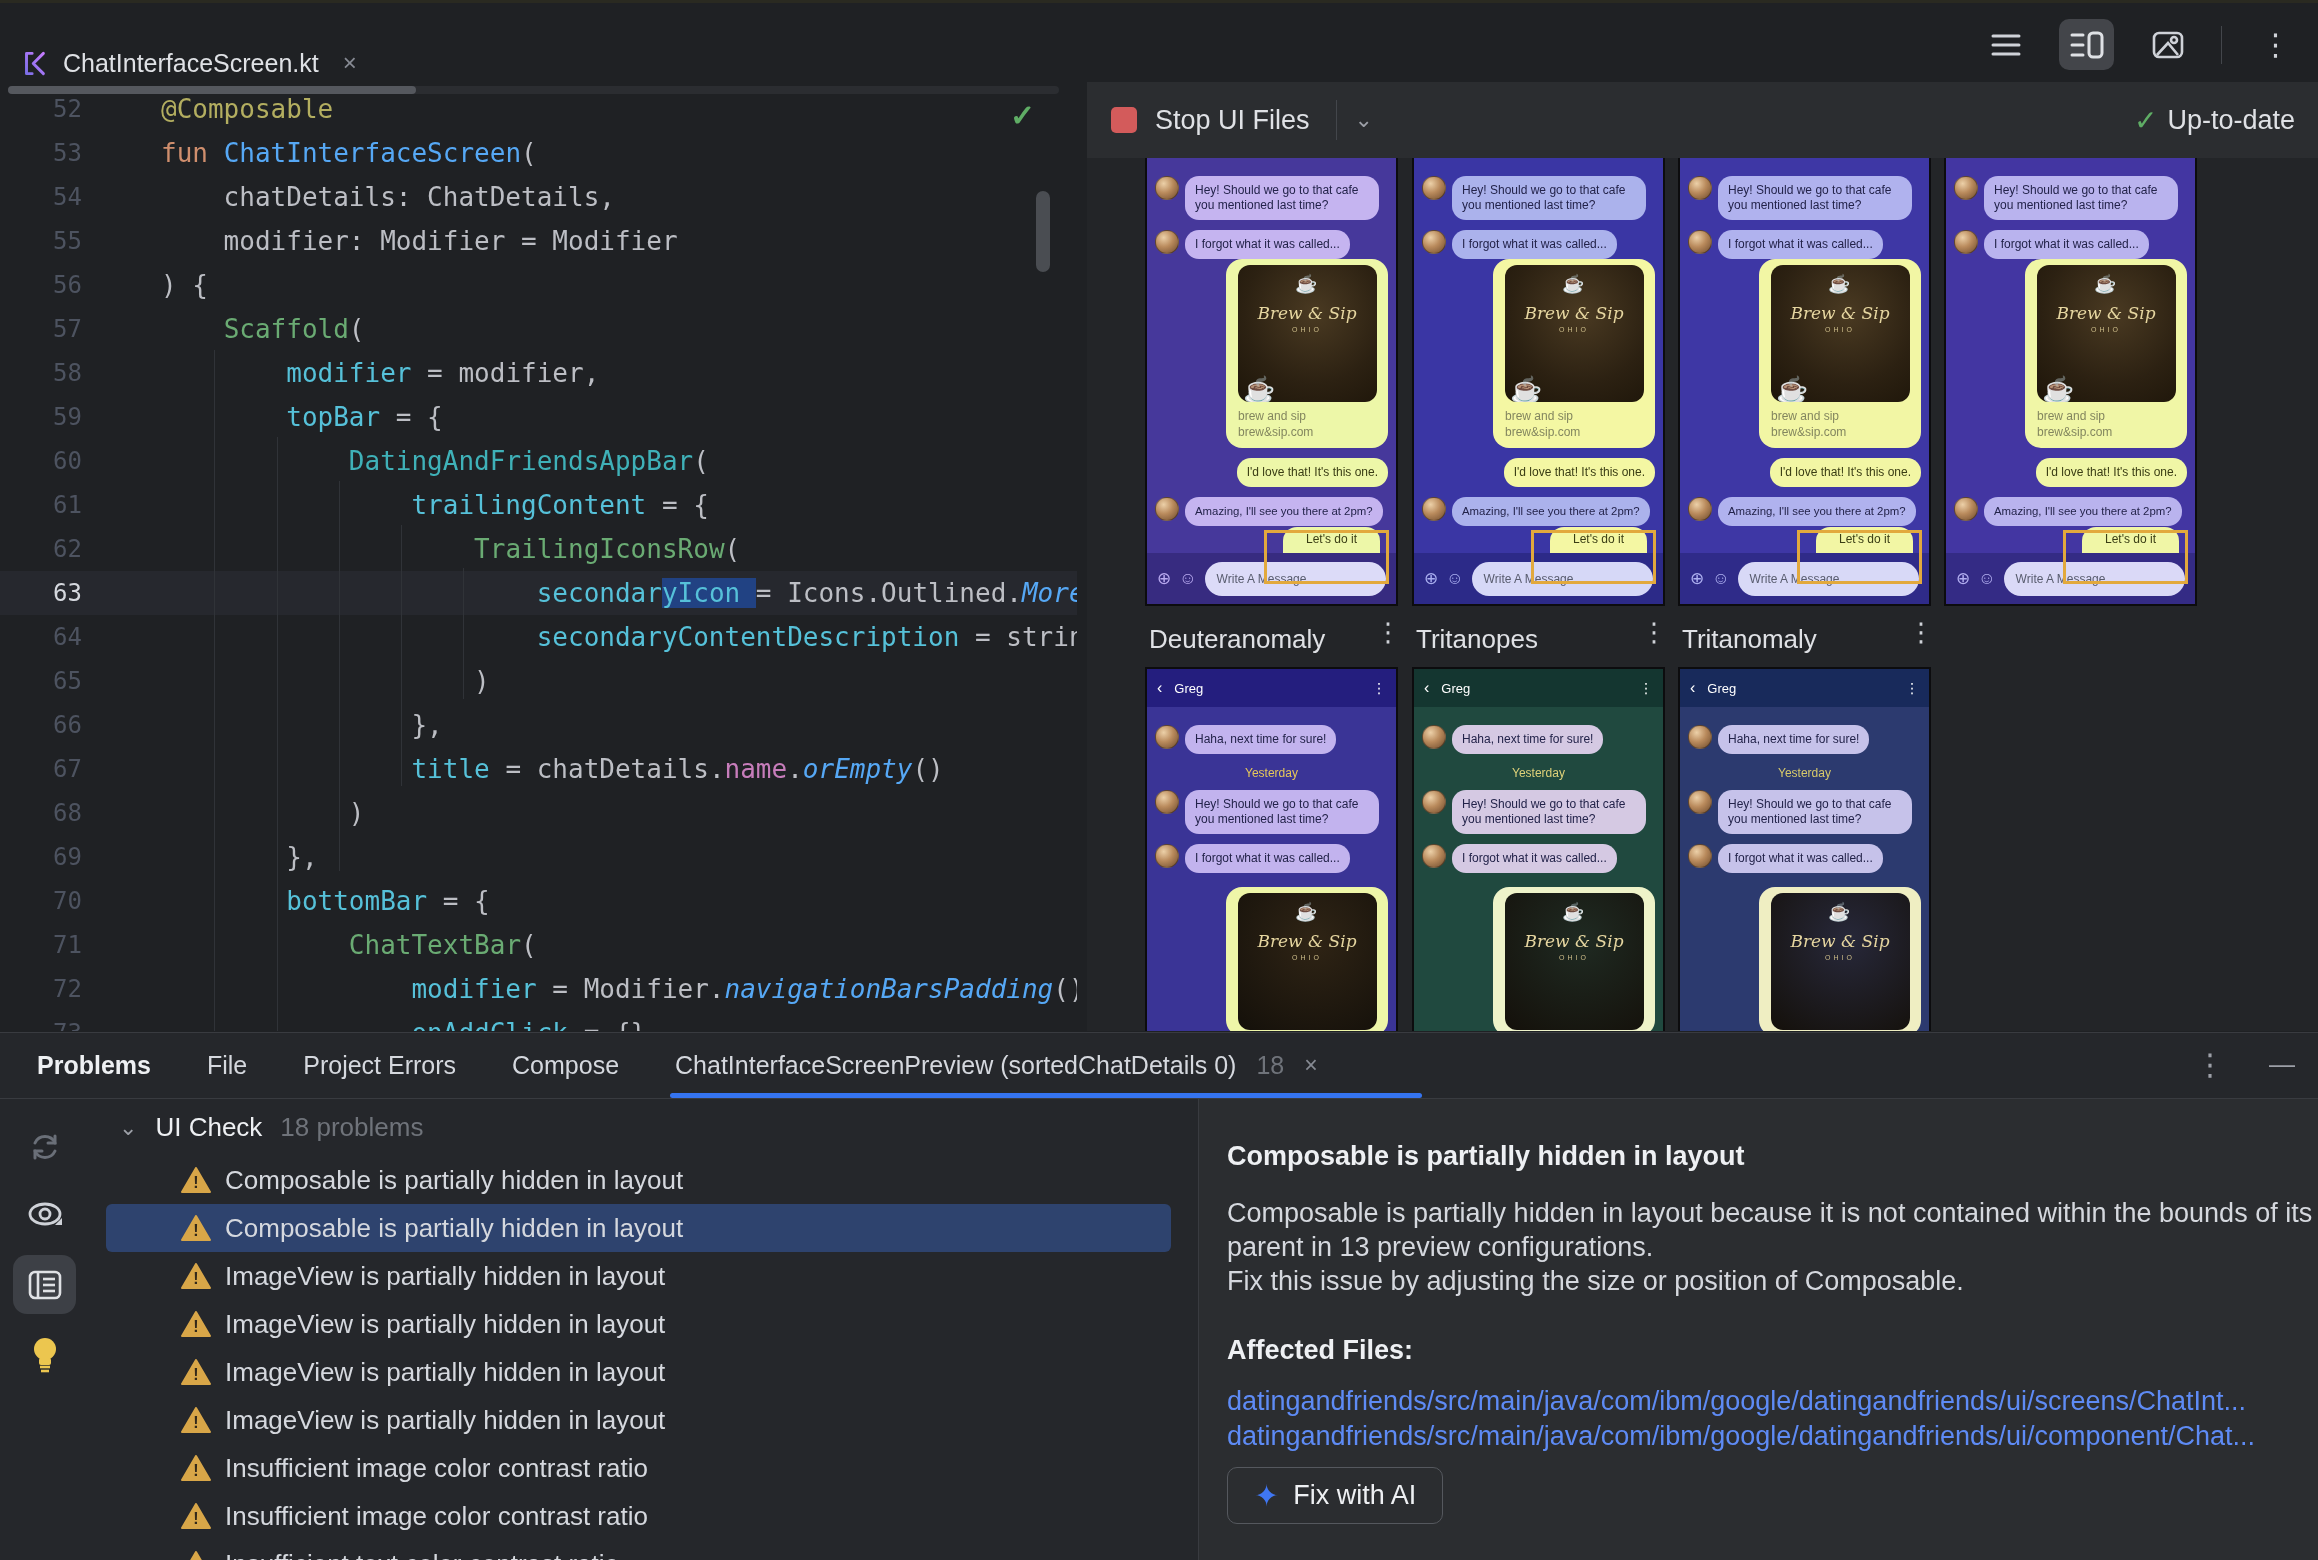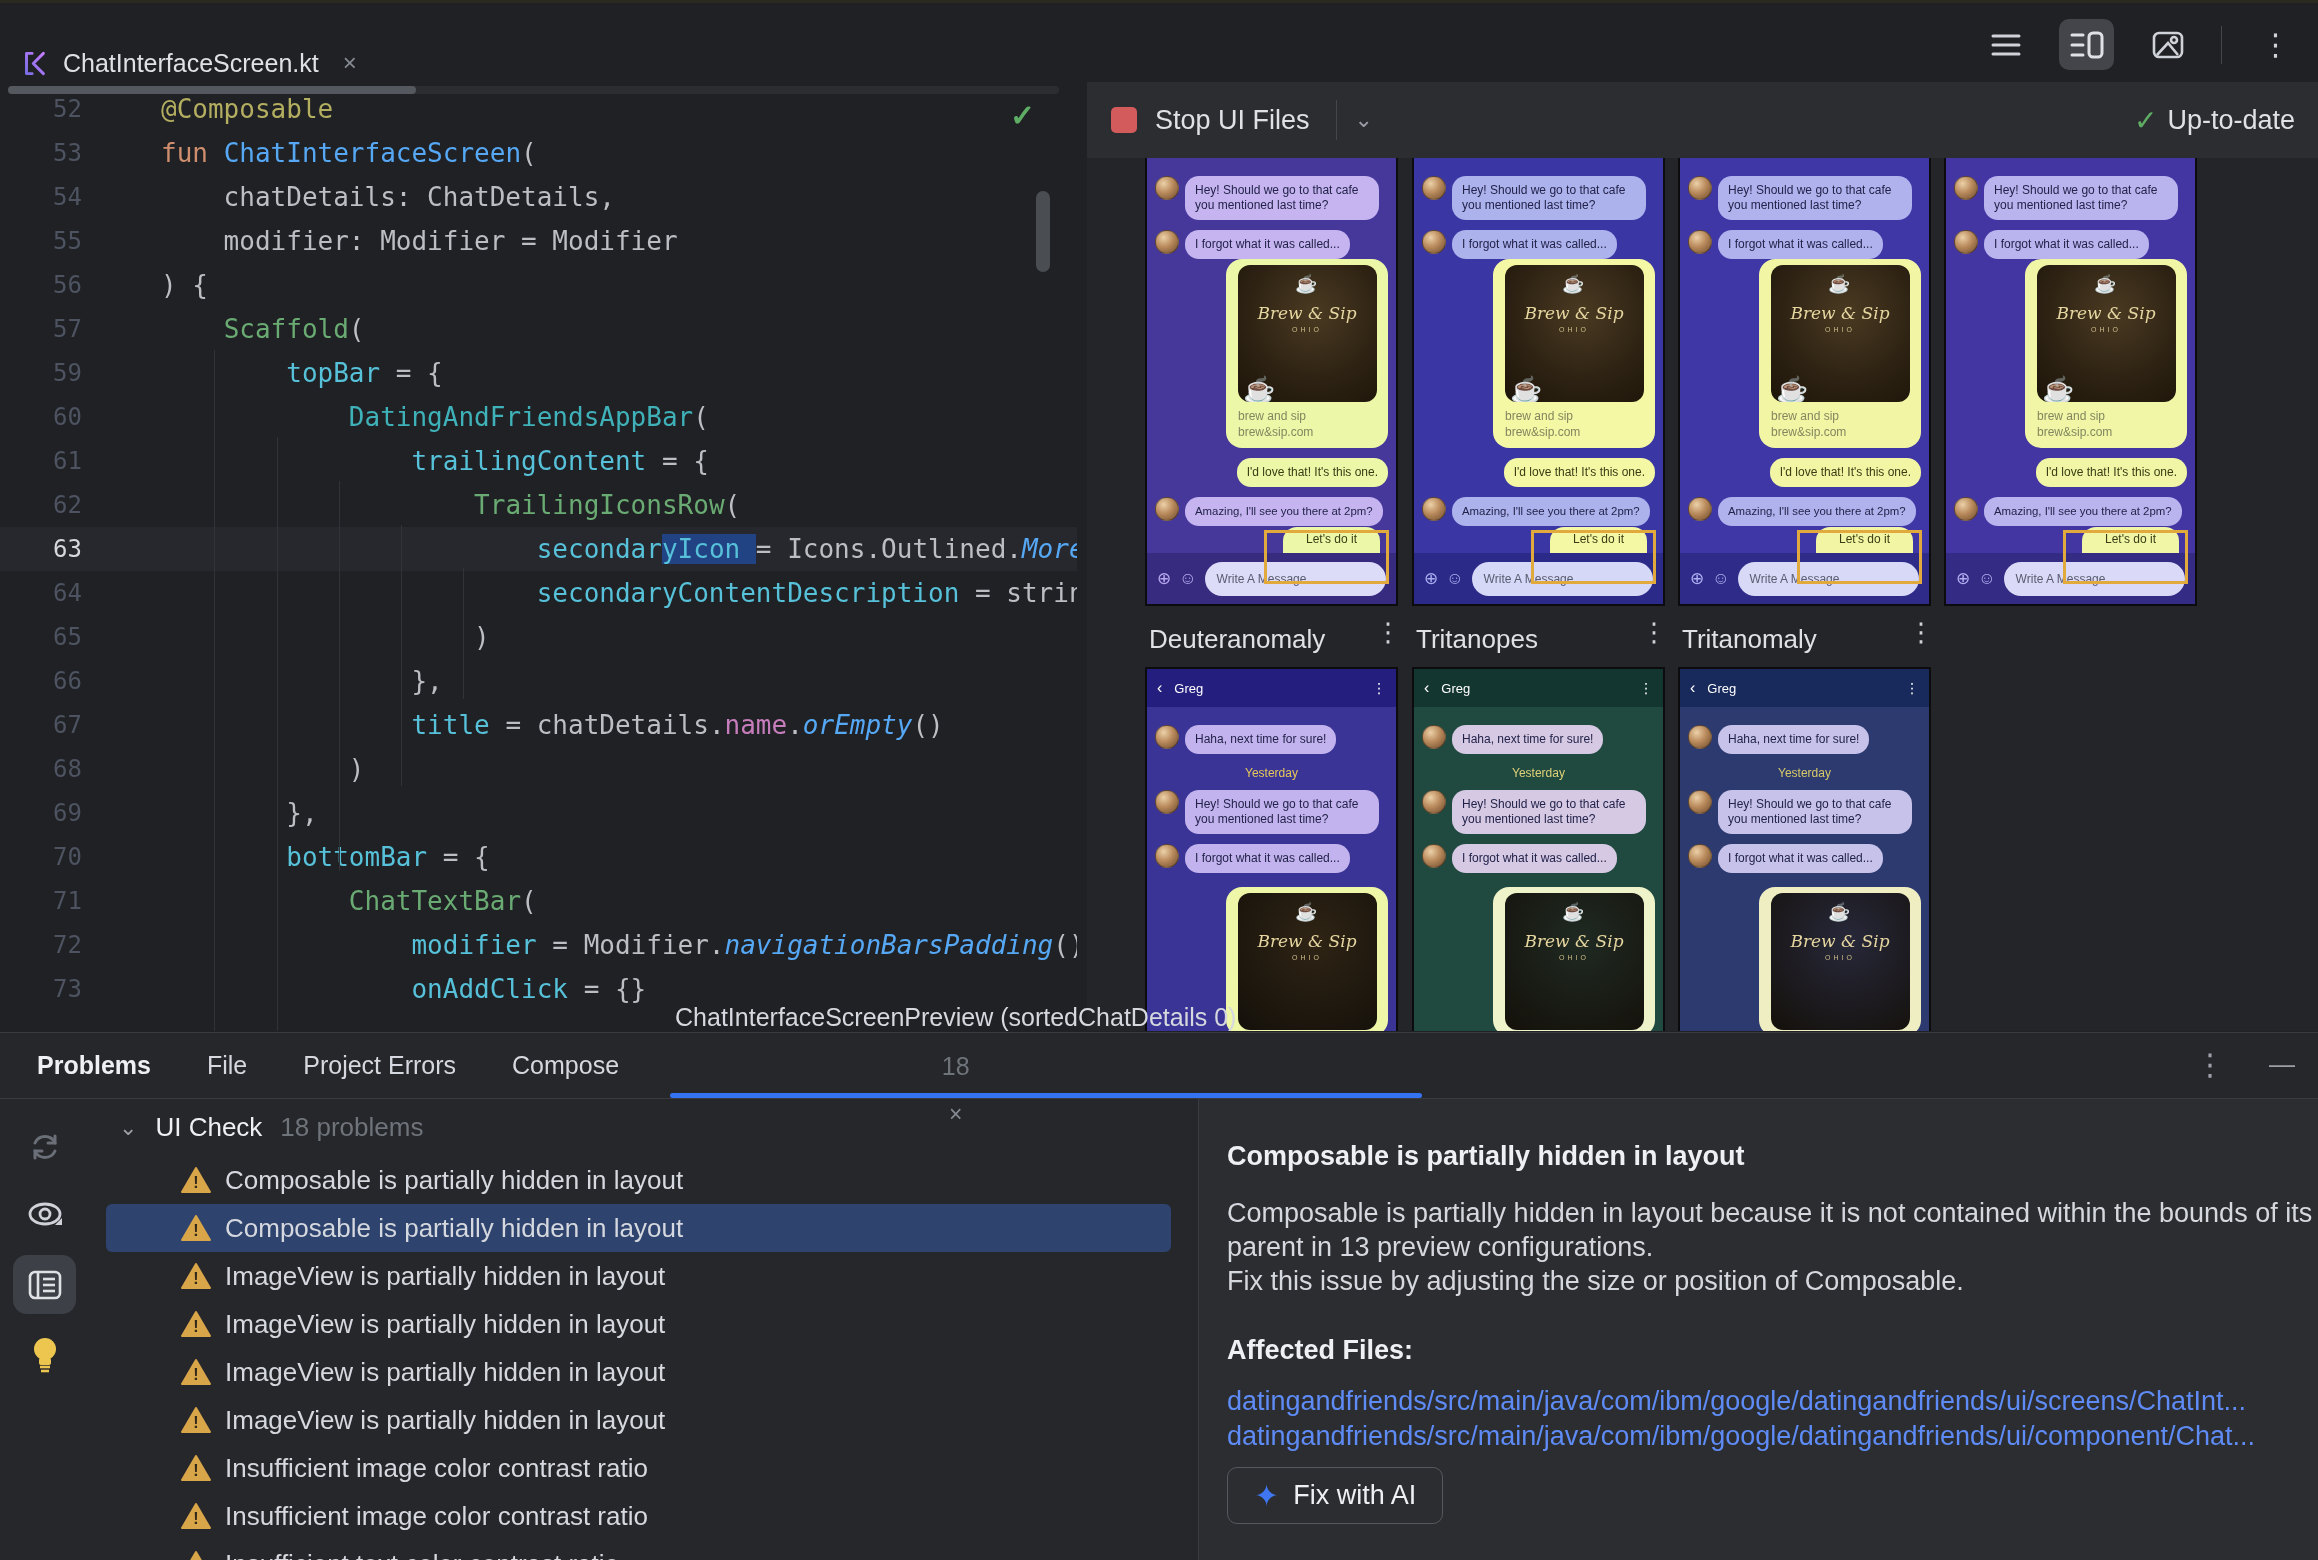--- a/index.html
+++ b/index.html
@@ -73,21 +73,21 @@
   .ptop .back{font-size:16px;}
   .ptop .pname{font-size:13px;flex:1;}
   .ptop .pkebab{font-size:14px;letter-spacing:0;line-height:6px;}
   .plabel{position:absolute;height:36px;display:flex;align-items:center;color:#dfe1e5;font-size:26px;}
   .plkebab{position:absolute;color:#cfd2d8;font-size:26px;line-height:10px;text-align:center;}
   
   #bottom{left:0;top:1032px;width:2319px;height:529px;background:#25272b;border-top:1px solid #393b40;}
   #btabs{position:absolute;left:0;top:0;width:2052px;height:65px;display:flex;align-items:center;gap:56px;padding-left:37px;box-sizing:border-box;}
   .btab{font-size:25px;color:#d5d8de;}
   .btab.b{font-weight:bold;color:#eef0f3;}
-  #pvtab{display:flex;align-items:center;gap:20px;flex-direction:column;}
+  #pvtab{display:flex;align-items:center;gap:20px;}
   #pvtab .cnt{color:#6f737a;}
   #pvtab .x{color:#868a93;font-size:23px;}
   #tabunder{left:670px;top:60px;width:752px;height:5px;background:#3574f0;border-radius:3px;}
   #btoolicons{right:24px;top:16px;display:flex;gap:44px;align-items:center;color:#9da0a8;}
   #bdivider{left:0;top:65px;width:2319px;height:1px;background:#393b40;}
   
   #lstrip{left:0;top:66px;width:89px;height:462px;}
   .sicon{position:absolute;left:13px;width:63px;height:59px;display:flex;align-items:center;justify-content:center;border-radius:14px;}
   .sicon.sel{background:#3d4046;}
   
@@ -192,20 +192,24 @@
         </div>
         <div class="cl">
           <span class="ln">56</span>
           <pre class="ct"><span class="pl">) {</span></pre>
         </div>
         <div class="cl">
           <span class="ln">57</span>
           <pre class="ct"><span class="pl">    </span><span class="gfn">Scaffold</span><span class="pl">(</span></pre>
         </div>
         <div class="cl">
+          <span class="ln">58</span>
+          <pre class="ct"><span class="pl">        </span><span class="named">modifier</span><span class="pl"> = modifier,</span></pre>
+        </div>
+        <div class="cl">
           <span class="ln">59</span>
           <pre class="ct"><span class="pl">        </span><span class="named">topBar</span><span class="pl"> = {</span></pre>
         </div>
         <div class="cl">
           <span class="ln">60</span>
           <pre class="ct"><span class="pl">            </span><span class="tfn">DatingAndFriendsAppBar</span><span class="pl">(</span></pre>
         </div>
         <div class="cl">
           <span class="ln">61</span>
           <pre class="ct"><span class="pl">                </span><span class="named">trailingContent</span><span class="pl"> = {</span></pre>

